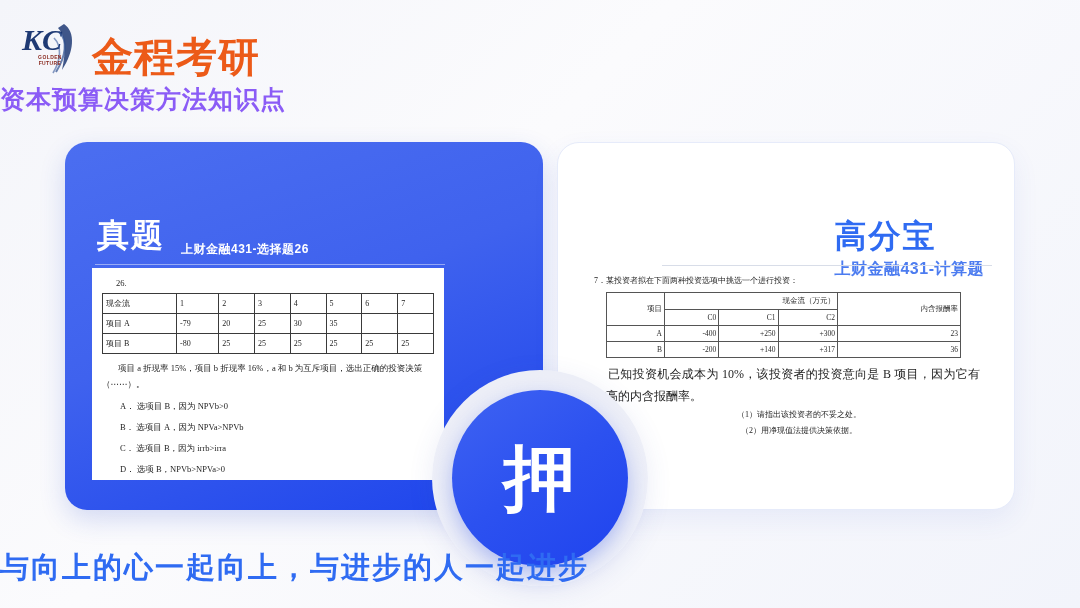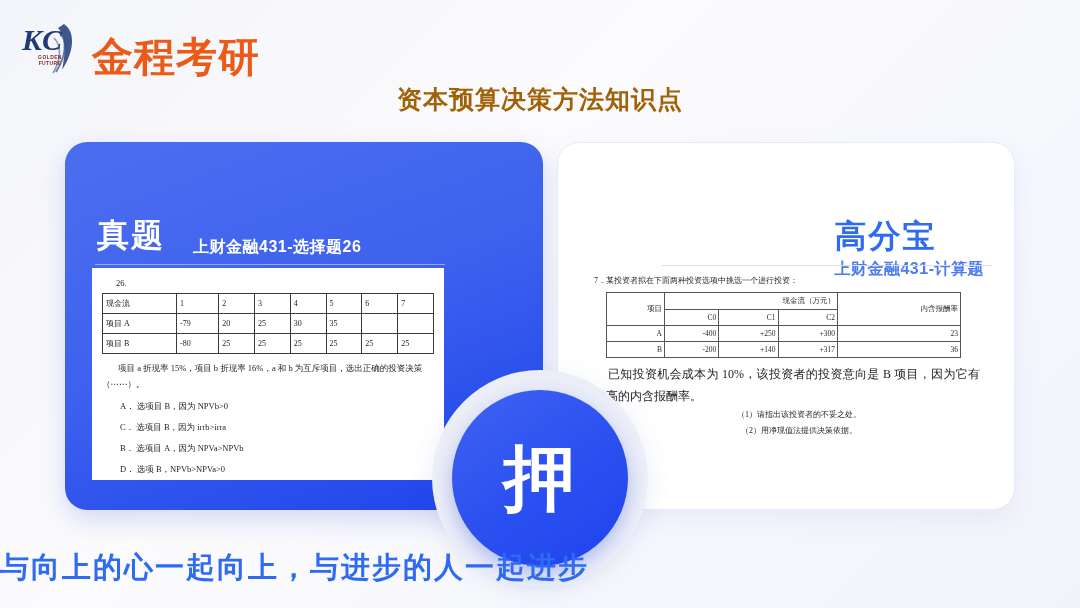--- a/index.html
+++ b/index.html
@@ -21,22 +21,22 @@
     font-size: 5px; line-height: 6px; color: #8a2a20; letter-spacing: .4px;
     text-align: center; font-weight: bold;
   }
   .logo-text {
     font-size: 41px; font-weight: bold; color: #ec5a18; letter-spacing: 1px;
     margin-left: 2px; line-height: 1;
     font-family: "Liberation Sans", "DejaVu Sans", sans-serif;
   }
 
   .page-title {
-    position: absolute; left: 0; top: 83px; width: 1080px; text-align: center;
-    font-size: 25px; font-weight: bold; color: #a16207; letter-spacing: 1px;
+    position: absolute; left: 0; top: 83px; width: 1080px; text-align: left;
+    font-size: 25px; font-weight: bold; color: #8b5cf6; letter-spacing: 1px;
   }
 
   
   .panels { position: absolute; left: 0; top: 142px; width: 1080px; height: 368px; }
 
   .panel-left {
     position: absolute; left: 65px; top: 0; width: 478px; height: 368px;
     background: linear-gradient(160deg, #4b6ef0 0%, #3f62ee 45%, #1c43ec 100%);
     border-radius: 22px;
     box-shadow: 0 10px 26px rgba(40,70,200,.18);
@@ -48,21 +48,21 @@
     border: 1px solid #e6ebfa;
     box-shadow: 0 10px 26px rgba(60,90,200,.08);
   }
 
   
   .head-left {
     position: absolute; left: 32px; top: 72px; display: flex; align-items: flex-end;
   }
   .head-left .big { font-size: 32px; font-weight: bold; color: #ffffff; letter-spacing: 2px; }
   .head-left .small {
-    font-size: 16px; font-weight: bold; color: #ffffff; margin-left: 28px; letter-spacing: .5px;
+    font-size: 12px; font-weight: bold; color: #ffffff; margin-left: 16px; letter-spacing: .5px;
   }
   .rule-left {
     position: absolute; left: 30px; top: 122px; width: 350px; height: 1px;
     background: rgba(255,255,255,.45);
   }
 
   .head-right {
     position: absolute; right: 30px; top: 72px; display: flex; align-items: baseline; flex-direction: column;
   }
   .head-right .big { font-size: 32px; font-weight: bold; color: #2f6bf2; letter-spacing: 2px; }
@@ -204,22 +204,22 @@
       </tbody>
         </table>
 
       <div class="q-body">
         <div class="indent">项目 a 折现率 15%，项目 b 折现率 16%，a 和 b 为互斥项目，选出正确的投资决策</div>
         <div>（⋯⋯）。</div>
       </div>
 
       <div class="opts">
         <div>A． 选项目 B，因为 NPVb&gt;0</div>
+        <div>B． 选项目 A，因为 NPVa&gt;NPVb</div>
         <div>C． 选项目 B，因为 irrb&gt;irra</div>
-        <div>B． 选项目 A，因为 NPVa&gt;NPVb</div>
         <div>D． 选项 B，NPVb&gt;NPVa&gt;0</div>
       </div>
     </div>
   </div>
 
   <div class="panel-right">
     <div class="head-right">
       <div class="big">高分宝</div>
       <div class="small">上财金融431-计算题</div>
     </div>

